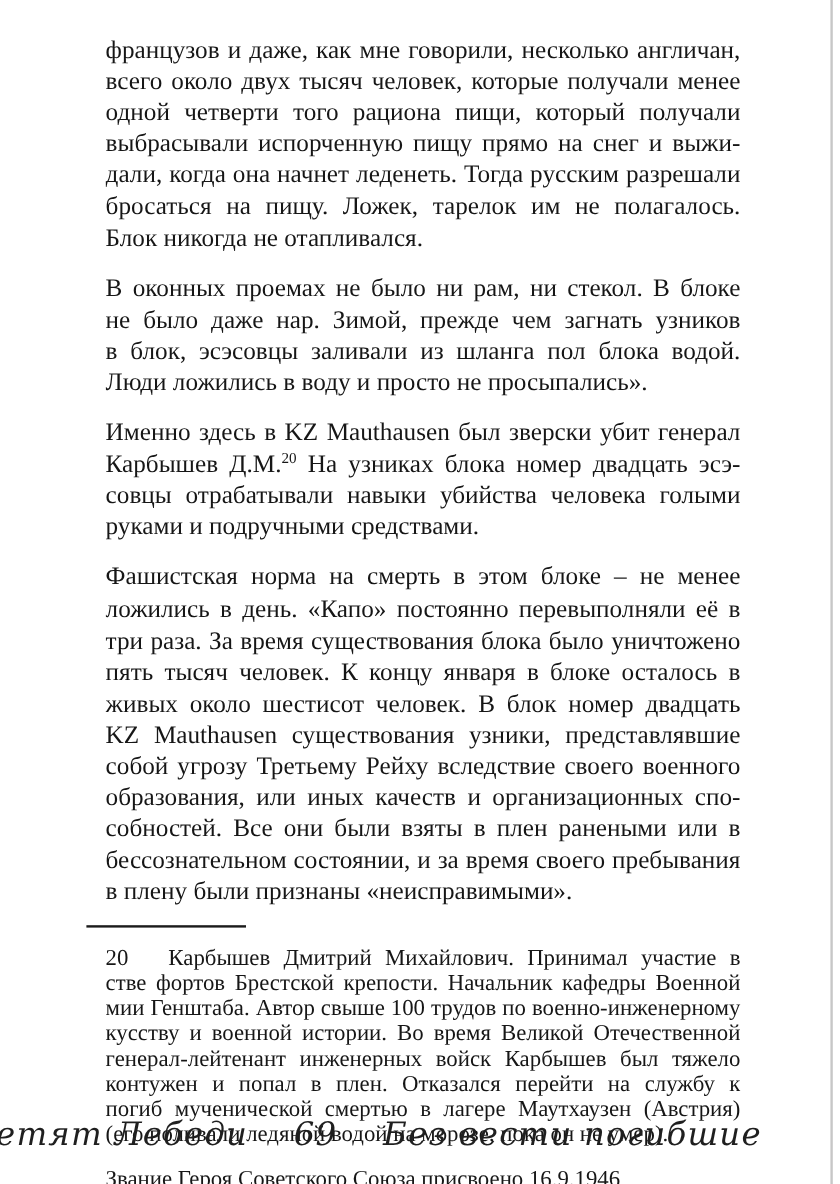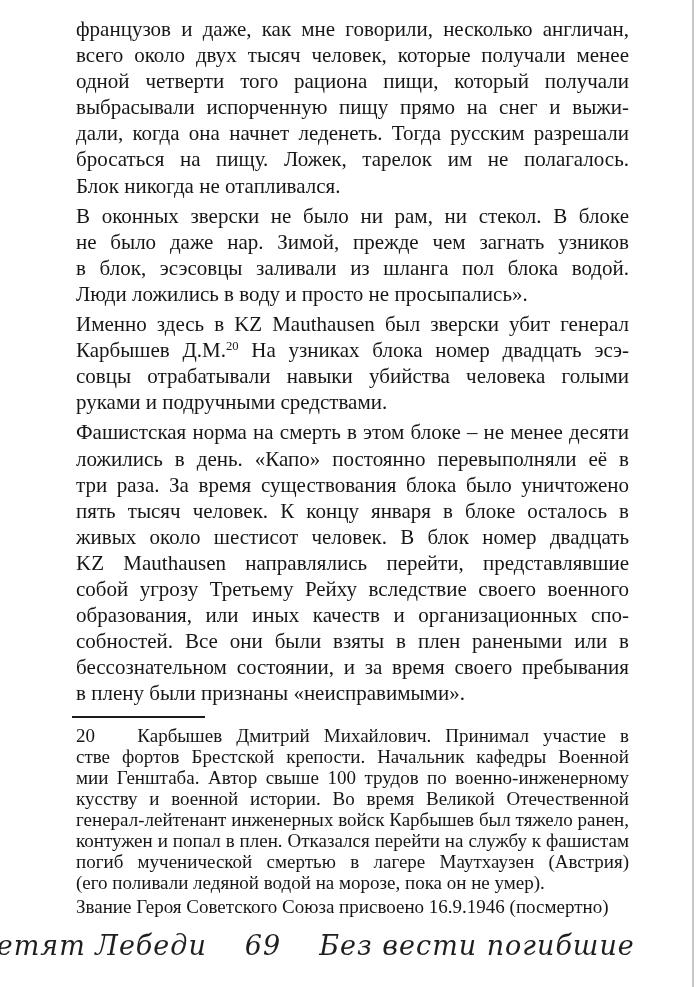--- a/index.html
+++ b/index.html
@@ -19,21 +19,21 @@
     width: 2px;
     height: 100%;
     background: #c7c7c7;
   }
   .textblock {
     position: absolute;
     left: 72px;
     top: 12px;
     width: 561px;
   }
-  .para { margin: 4px; }
+  .para { margin: 16px; }
   .bline {
     font-size: 21px;
     line-height: 26.1px;
     white-space: normal;
     overflow: hidden;
     max-height: 27px;
   }
   .fline {
     font-size: 19px;
     line-height: 20.4px;
@@ -88,38 +88,38 @@
         <div class="para">
           <div class="bline jl">французов и даже, как мне говорили, несколько англичан,</div>
           <div class="bline jl">всего около двух тысяч человек, которые получали менее</div>
           <div class="bline jl">одной четверти того рациона пищи, который получали</div>
           <div class="bline jl">выбрасывали испорченную пищу прямо на снег и выжи-</div>
           <div class="bline jl">дали, когда она начнет леденеть. Тогда русским разрешали</div>
           <div class="bline jl">бросаться на пищу. Ложек, тарелок им не полагалось.</div>
           <div class="bline ll">Блок никогда не отапливался.</div>
         </div>
         <div class="para">
-          <div class="bline jl">В оконных зверски не было ни рам, ни стекол. В блоке</div>
+          <div class="bline jl">В оконных проемах не было ни рам, ни стекол. В блоке</div>
           <div class="bline jl">не было даже нар. Зимой, прежде чем загнать узников</div>
           <div class="bline jl">в блок, эсэсовцы заливали из шланга пол блока водой.</div>
           <div class="bline ll">Люди ложились в воду и просто не просыпались».</div>
         </div>
         <div class="para">
           <div class="bline jl">Именно здесь в KZ Mauthausen был зверски убит генерал</div>
           <div class="bline jl">Карбышев Д.М.<sup>20</sup> На узниках блока номер двадцать эсэ-</div>
           <div class="bline jl">совцы отрабатывали навыки убийства человека голыми</div>
           <div class="bline ll">руками и подручными средствами.</div>
         </div>
         <div class="para">
           <div class="bline jl">Фашистская норма на смерть в этом блоке – не менее десяти</div>
           <div class="bline jl">ложились в день. «Капо» постоянно перевыполняли её в</div>
           <div class="bline jl">три раза. За время существования блока было уничтожено</div>
           <div class="bline jl">пять тысяч человек. К концу января в блоке осталось в</div>
           <div class="bline jl">живых около шестисот человек. В блок номер двадцать</div>
-          <div class="bline jl">KZ Mauthausen направлялись перейти, представлявшие</div>
+          <div class="bline jl">KZ Mauthausen существования узники, представлявшие</div>
           <div class="bline jl">собой угрозу Третьему Рейху вследствие своего военного</div>
           <div class="bline jl">образования, или иных качеств и организационных спо-</div>
           <div class="bline jl">собностей. Все они были взяты в плен ранеными или в</div>
           <div class="bline jl">бессознательном состоянии, и за время своего пребывания</div>
           <div class="bline ll">в плену были признаны «неисправимыми».</div>
         </div>
       </div>
     <hr class="fn-sep">
     <div>
         <div class="para">

